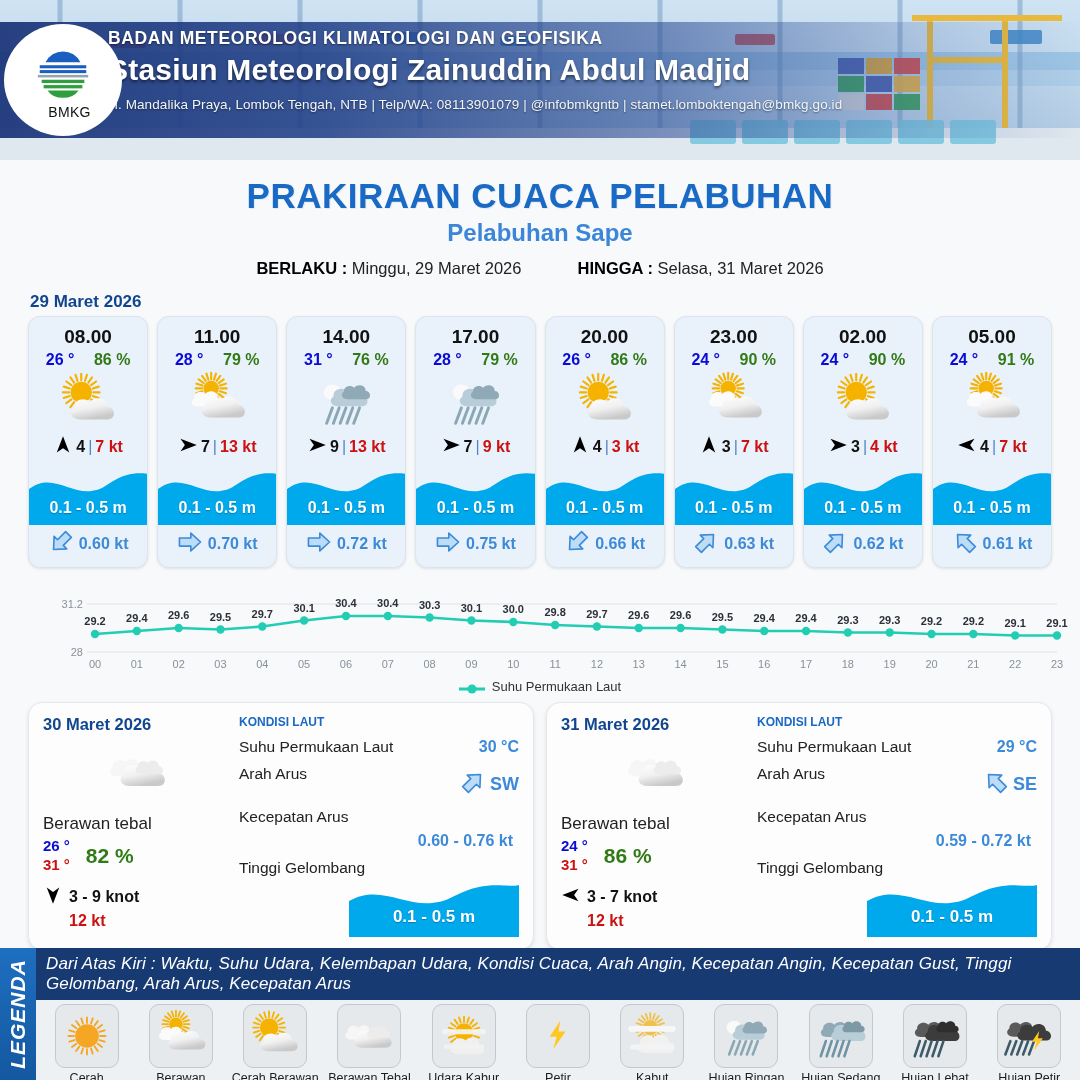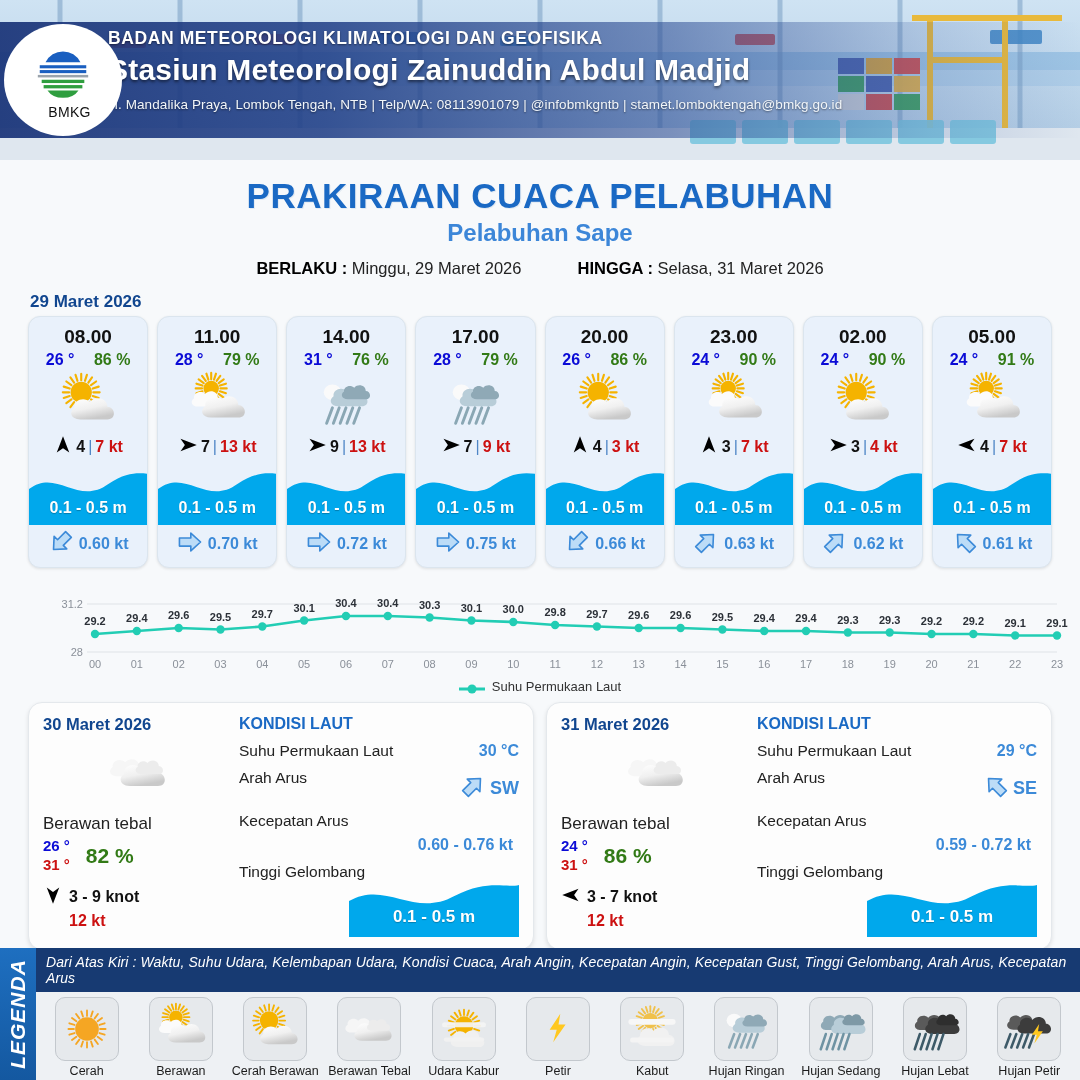--- a/index.html
+++ b/index.html
@@ -105,21 +105,21 @@
   .d-icon { height:64px; display:flex; align-items:center; justify-content:center; margin:6px 0 4px; }
   .d-cond { font-size:17px; color:#222; margin-top:10px; }
   .d-temps { display:flex; align-items:center; gap:16px; margin-top:3px; }
   .d-tcol { font-size:15px; font-weight:bold; line-height:1.25; }
   .d-tmin { color:#0b0bd6; }
   .d-tmax { color:#cc1111; }
   .d-hum { font-size:21px; font-weight:bold; color:#327a16; }
   .d-wind { display:flex; align-items:center; gap:6px; font-size:16px; font-weight:bold; color:#111; margin-top:10px; }
   .d-gust { font-size:16px; font-weight:bold; color:#cc1111; margin:3px 0 0 26px; }
   .d-right { flex:1; padding-left:6px; position:relative; }
-  .d-title { font-size:16px; font-weight:bold; color:#1a69c4; margin-bottom:3px; }
+  .d-title { font-size:12px; font-weight:bold; color:#1a69c4; margin-bottom:3px; }
   .kv { font-size:15.5px; color:#222; margin-top:9px; }
   .kv-val { font-size:16px; font-weight:bold; color:#3c8ad8; }
   .row-sst { display:flex; justify-content:space-between; align-items:center; }
   .row-cur { display:flex; justify-content:space-between; align-items:flex-start;text-align:right; }
   .cur-dir { display:flex; align-items:center; gap:4px; margin-top:4px; }
   .cur-dir .dtxt { font-size:18px; font-weight:bold; color:#3c8ad8; }
   .cur-speed { text-align:right; font-size:16px; font-weight:bold; color:#3c8ad8; margin-top:6px; margin-right:6px; }
   .wave-badge { position:absolute; right:0; bottom:2px; width:170px; height:62px; }
   .wave-badge .wave-label { bottom:10px; font-size:17px; }
 
@@ -131,21 +131,21 @@
   .legenda-bar {
     width:36px; background:linear-gradient(180deg,#1e6fc0 0%,#1458a0 100%);
     display:flex; align-items:center; justify-content:center;
   }
   .legenda-bar span {
     transform:rotate(-90deg); white-space:nowrap;
     color:#fff; font-size:21px; font-weight:bold; font-style:italic; letter-spacing:1px;
   }
   .legend-right { flex:1; display:flex; flex-direction:column; }
   .legend-note {
-    background:#173a72; color:#fff; font-size:14px; font-style:italic;
+    background:#173a72; color:#fff; font-size:17px; font-style:italic;
     padding:6px 10px; letter-spacing:.1px;
   }
   .legend-items { flex:1; display:flex; align-items:center; gap:5px; padding:4px 6px 2px; }
   .leg-item { flex:1; display:flex; flex-direction:column; align-items:center; }
   .leg-box {
     width:64px; height:64px; border:1px solid #c3c8cd; border-radius:10px;
     background:#e6e9ec; display:flex; align-items:center; justify-content:center;
   }
   .leg-cap { font-size:12.5px; color:#1c1c1c; margin-top:3px; white-space:nowrap; }
 </style>

